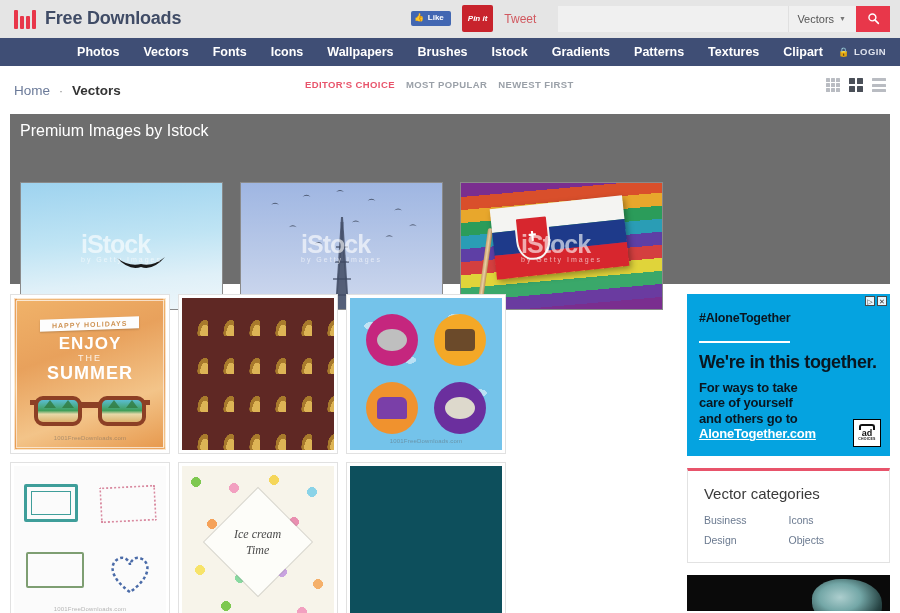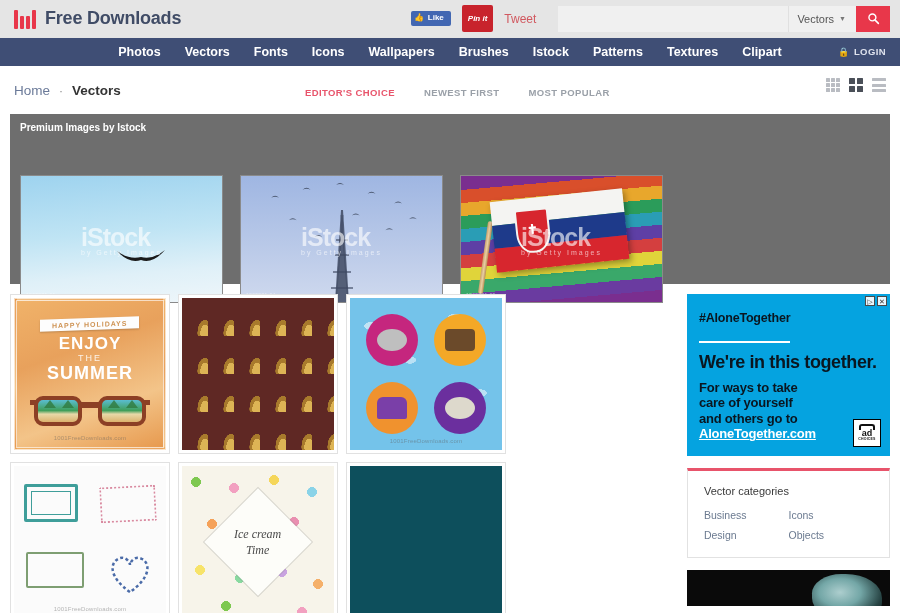--- a/index.html
+++ b/index.html
@@ -95,22 +95,22 @@
   .subbar {
     height: 48px; background: #ffffff;
     display: flex; align-items: center; padding: 0 14px;
     position: relative;
   }
   .crumb { font-size: 13.5px; color: #6b7a99; }
   .crumb .sep { color: #999; margin: 0 5px; }
   .crumb .cur { color: #333; font-weight: bold; }
 
   .filters {
-    position: absolute; left: 305px; top: 8px; line-height: 38px;
-    display: flex; gap: 29px;
+    position: absolute; left: 305px; top: 0; line-height: 38px;
+    display: flex; gap: 11px;
   }
   .filters span {
     font-size: 9.5px; letter-spacing: 0.4px; color: #9aa0a8; font-weight: bold;
   }
   .filters span.active { color: #e8546b; }
 
   .viewtoggle {
     position: absolute; right: 14px; top: 0; height: 38px;
     display: flex; align-items: center; gap: 9px;
   }
@@ -123,21 +123,21 @@
 
   
   .page { padding: 0 10px; }
 
   
   .premium {
     background: #6e6e6e; height: 170px; padding: 8px 10px 0 10px;
     position: relative;
   }
   .premium-title {
-    color: #ffffff; font-size: 10px; margin-bottom: 7px; font-weight: bold;
+    color: #ffffff; font-size: 16px; margin-bottom: 7px; font-weight: normal;
   }
   .premium-row { display: flex; gap: 17px; margin-top: 42px; }
   .pthumb {
     width: 203px; height: 128px; position: relative; overflow: hidden;
     border: 1px solid #8a8a8a;
   }
   .istk-wm {
     position: absolute; top: 50%; left: 50%;
     transform: translate(-50%,-50%);
     color: rgba(255,255,255,0.62); font-size: 25px; font-weight: bold;
@@ -374,21 +374,21 @@
   }
   .ad-badge .ad-t { font-size: 9px; font-weight: bold; color: #111; }
   .ad-badge .ad-s { font-size: 3.5px; font-weight: bold; color: #111; letter-spacing: .2px; }
 
   .catbox {
     margin-top: 12px; border: 1px solid #e2e2e2;
     border-top: 3px solid #e8546b; background: #fff;
     padding: 14px 16px 16px 16px;
   }
   .catbox h3 {
-    font-size: 11px; font-weight: normal; color: #3a3a3a; margin-bottom: 12px;
+    font-size: 15px; font-weight: normal; color: #3a3a3a; margin-bottom: 12px;
   }
   .catgrid {
     display: grid; grid-template-columns: 1fr 1fr; row-gap: 8px;
   }
   .catgrid a { font-size: 10.5px; color: #6b7a90; text-decoration: none; }
 
   .darkad {
     margin-top: 12px; height: 36px; background: #0a0a0a;
     position: relative; overflow: hidden;
   }
@@ -446,41 +446,42 @@
 
 <div class="nav">
   <div class="nav-items">
     <a href="#">Photos</a>
     <a href="#">Vectors</a>
     <a href="#">Fonts</a>
     <a href="#">Icons</a>
     <a href="#">Wallpapers</a>
     <a href="#">Brushes</a>
     <a href="#">Istock</a>
+    <a href="#">Gradients</a>
     <a href="#">Patterns</a>
     <a href="#">Textures</a>
     <a href="#">Clipart</a>
   </div>
   <div class="login">
     <span class="lock-ico">🔒</span>
     <span>LOGIN</span>
   </div>
 </div>
 
 <div class="subbar">
   <div class="crumb">
     <a href="#" style="color:#6b7a99;text-decoration:none">Home</a>
     <span class="sep">·</span>
     <span class="cur">Vectors</span>
   </div>
 
   <div class="filters">
     <span class="active">EDITOR'S CHOICE</span>
+    <span>MOST POPULAR</span>
     <span>NEWEST FIRST</span>
-    <span>MOST POPULAR</span>
   </div>
 
   <div class="viewtoggle">
     <span class="vt g9">
       <i></i>
         <i></i>
         <i></i>
         <i></i>
         <i></i>
         <i></i>

